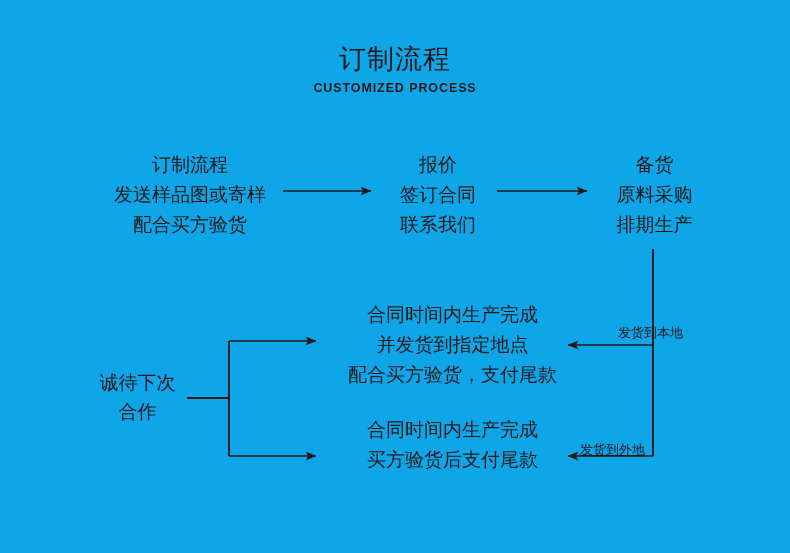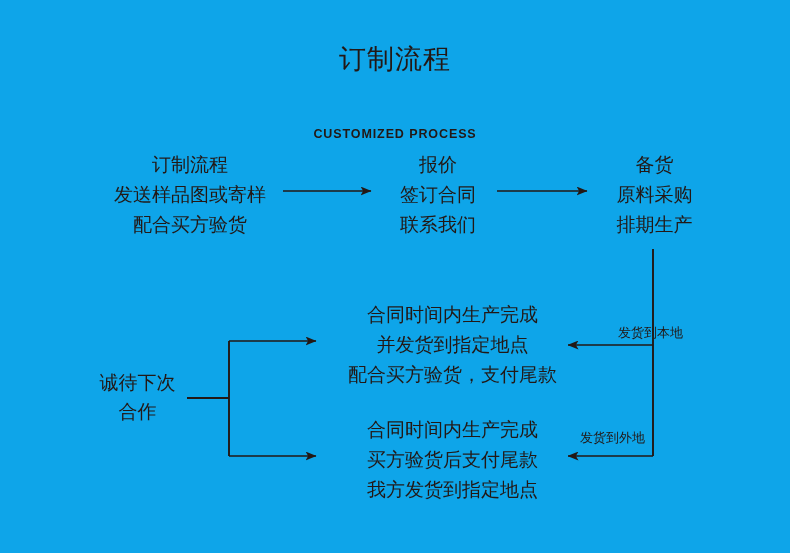--- a/index.html
+++ b/index.html
@@ -33,21 +33,20 @@
     position: absolute;
     left: 0;
     top: 80px;
     width: 790px;
     text-align: center;
     font-size: 12.5px;
     line-height: 16px;
     color: #231815;
     letter-spacing: 0.9px;
     font-weight: 600;
-    margin-top: 46px;
   }
   
   .tblock {
     position: absolute;
     color: #231815;
     font-size: 19px;
     line-height: 30px;
     text-align: center;
     white-space: nowrap;
   }
@@ -62,21 +61,21 @@
 
   
   .branch-label {
     position: absolute;
     color: #231815;
     font-size: 13px;
     line-height: 16px;
     white-space: nowrap;
   }
   #label-local  { left: 580px; top: 325px; margin-left: 38px; }
-  #label-remote { left: 580px; top: 430px; }
+  #label-remote { left: 580px; top: 442px; text-decoration: underline; }
 
   
   #wires {
     position: absolute;
     left: 0; top: 0;
     width: 790px;
     height: 553px;
   }
 </style>
 </head>
@@ -136,21 +135,20 @@
 
   <div class="tblock" id="block-local">
     <span class="ln">合同时间内生产完成</span>
     <span class="ln">并发货到指定地点</span>
     <span class="ln">配合买方验货，支付尾款</span>
   </div>
 
   <div class="tblock" id="block-remote">
     <span class="ln">合同时间内生产完成</span>
     <span class="ln">买方验货后支付尾款</span>
-    <span class="ln">我方发货到指定地点</span>
   </div>
 
   <div class="tblock" id="block-again">
     <span class="ln">诚待下次</span>
     <span class="ln">合作</span>
   </div>
 
   <div class="branch-label" id="label-local">发货到本地</div>
   <div class="branch-label" id="label-remote">发货到外地</div>
 

